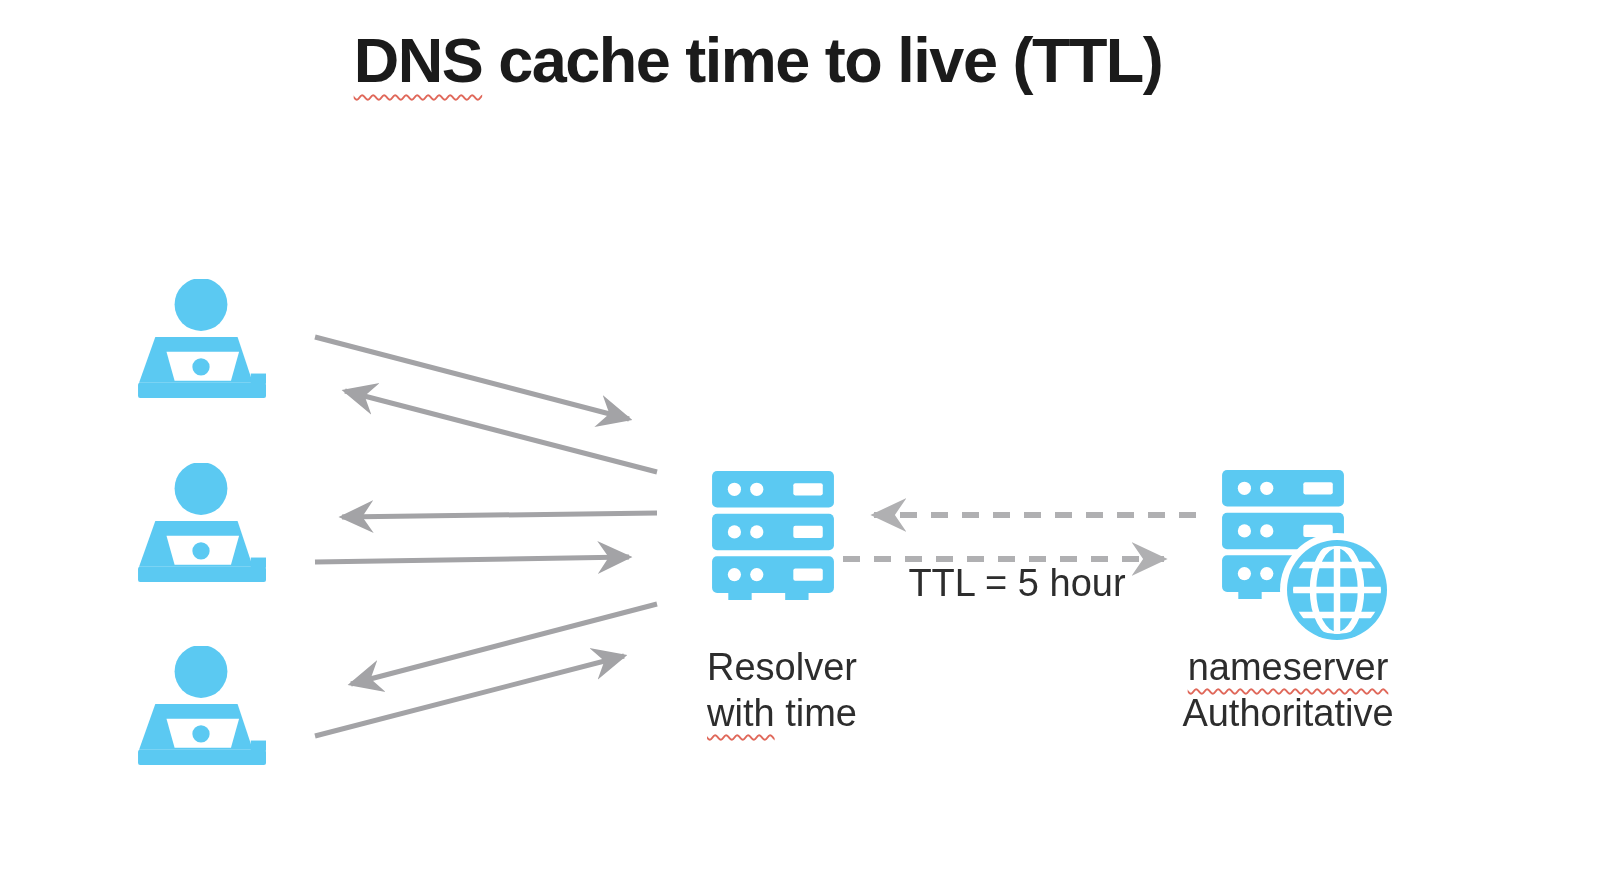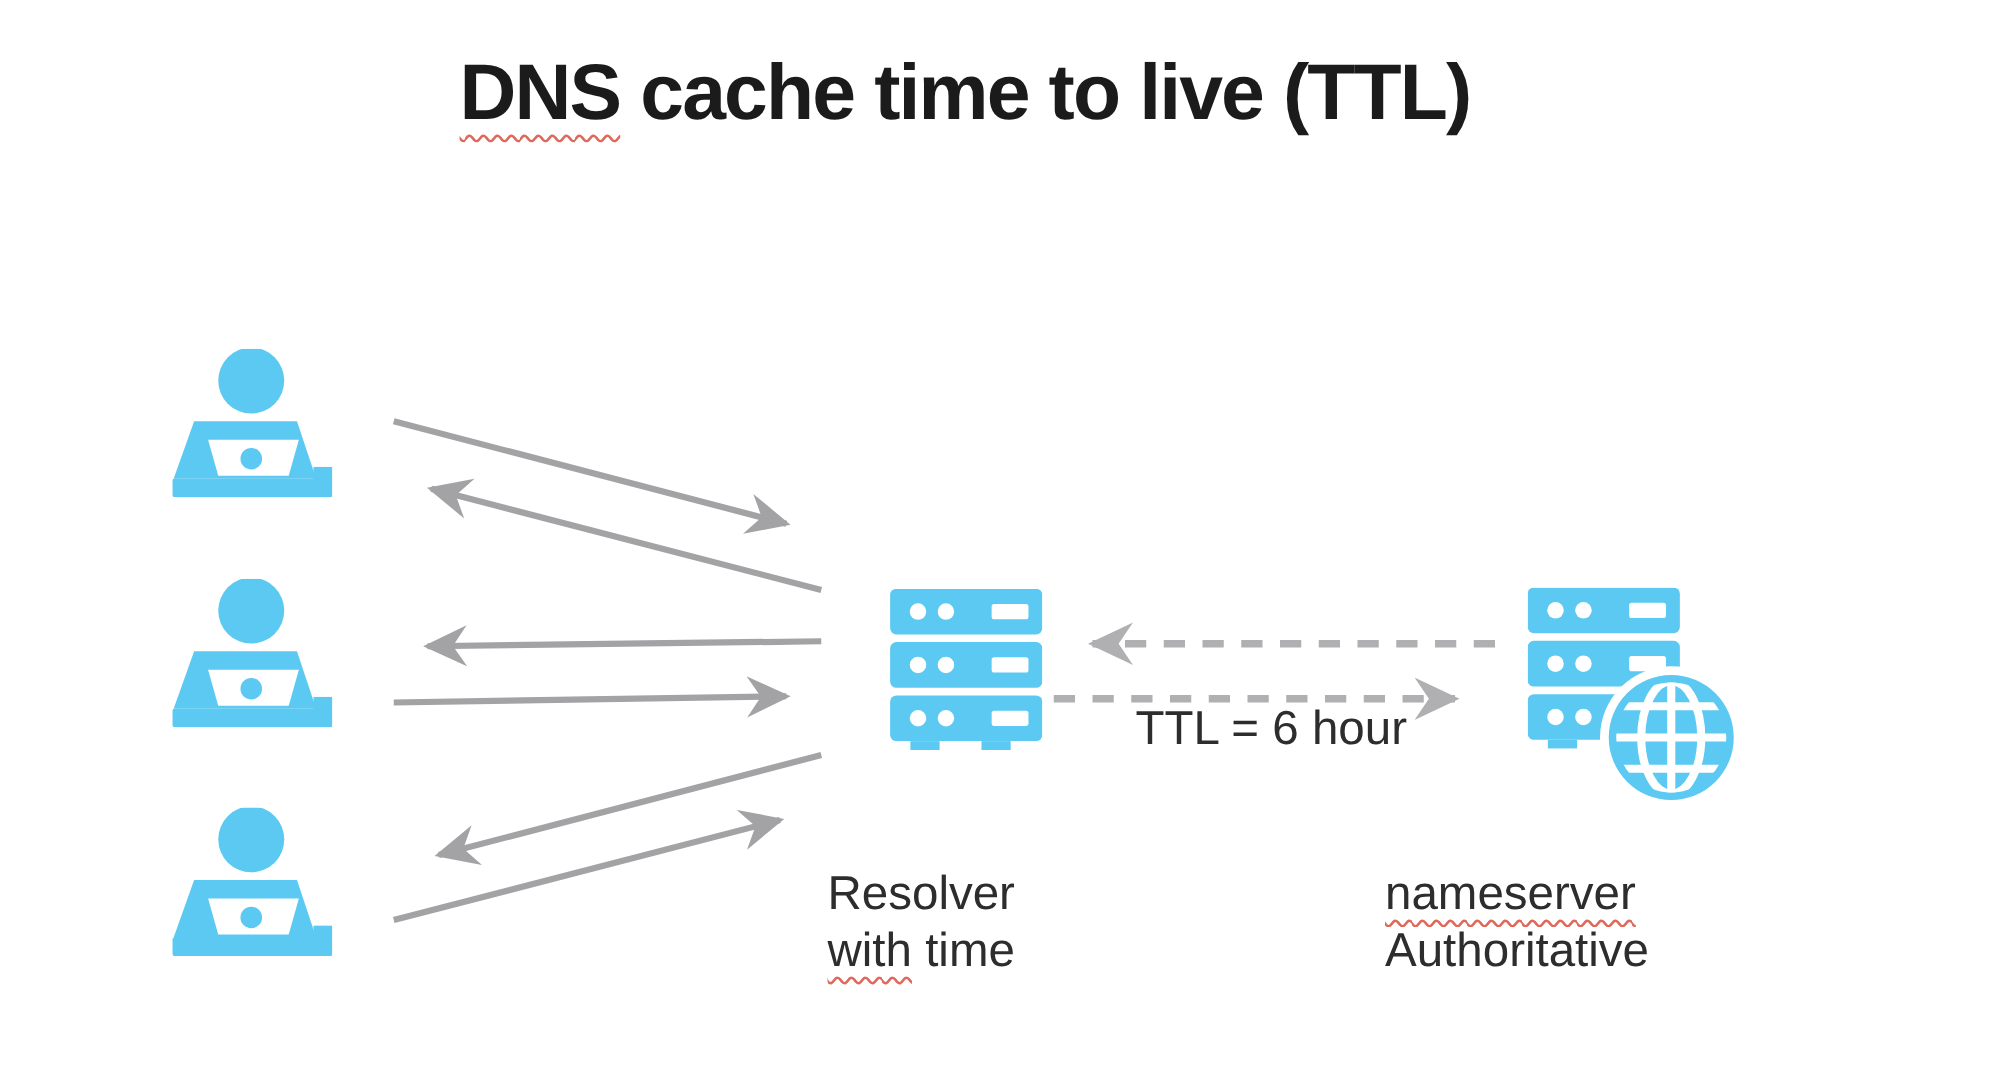--- a/index.html
+++ b/index.html
@@ -10,21 +10,21 @@
     background: #ffffff;
     overflow: hidden;
     font-family: "Liberation Sans", sans-serif;
     color: #262626;
   }
   .title {
     position: absolute;
     top: 24px;
     left: 758px;
     transform: translateX(-50%);
-    margin: 14px;
+    margin: 0;
     white-space: nowrap;
     font-size: 63px;
     font-weight: 700;
     letter-spacing: -1.5px;
     color: #1b1b1b;
   }
   .sq {
     text-decoration-line: underline;
     text-decoration-style: wavy;
     text-decoration-color: #e0685a;
@@ -32,24 +32,24 @@
     text-underline-offset: 8px;
   }
   .title .sq {
     text-decoration-thickness: 2px;
     text-underline-offset: 12px;
   }
   .abs { position: absolute; }
   .arrows-layer { position: absolute; top: 0; left: 0; }
   .node-label {
     position: absolute;
+    text-align: center;
     font-size: 38px;
     line-height: 46px;
     color: #2d2d2d;
-    margin-top: 48px;
   }
   .ttl-label {
     position: absolute;
     left: 887px;
     top: 562px;
     width: 260px;
     text-align: center;
     font-size: 38px;
     color: #2d2d2d;
     white-space: nowrap;
@@ -141,21 +141,21 @@
       </clipPath>
     <g clip-path="url(#globe-clip)" stroke="#ffffff" stroke-width="6.5" fill="none">
       <line x1="0" y1="-46" x2="0" y2="46"></line>
       <ellipse rx="24" ry="45"></ellipse>
       <line x1="-46" y1="0" x2="46" y2="0"></line>
       <line x1="-46" y1="-25" x2="46" y2="-25"></line>
       <line x1="-46" y1="25" x2="46" y2="25"></line>
     </g>
   </svg>
 
-  <div class="ttl-label">TTL = 6 hour</div>
+  <div class="ttl-label">TTL = 5 hour</div>
 
   <div class="node-label resolver-label">
     <div>Resolver</div>
     <div><span class="sq">with</span><span> time</span></div>
   </div>
 
   <div class="node-label nameserver-label">
     <div><span class="sq">nameserver</span></div>
     <div>Authoritative</div>
   </div>

